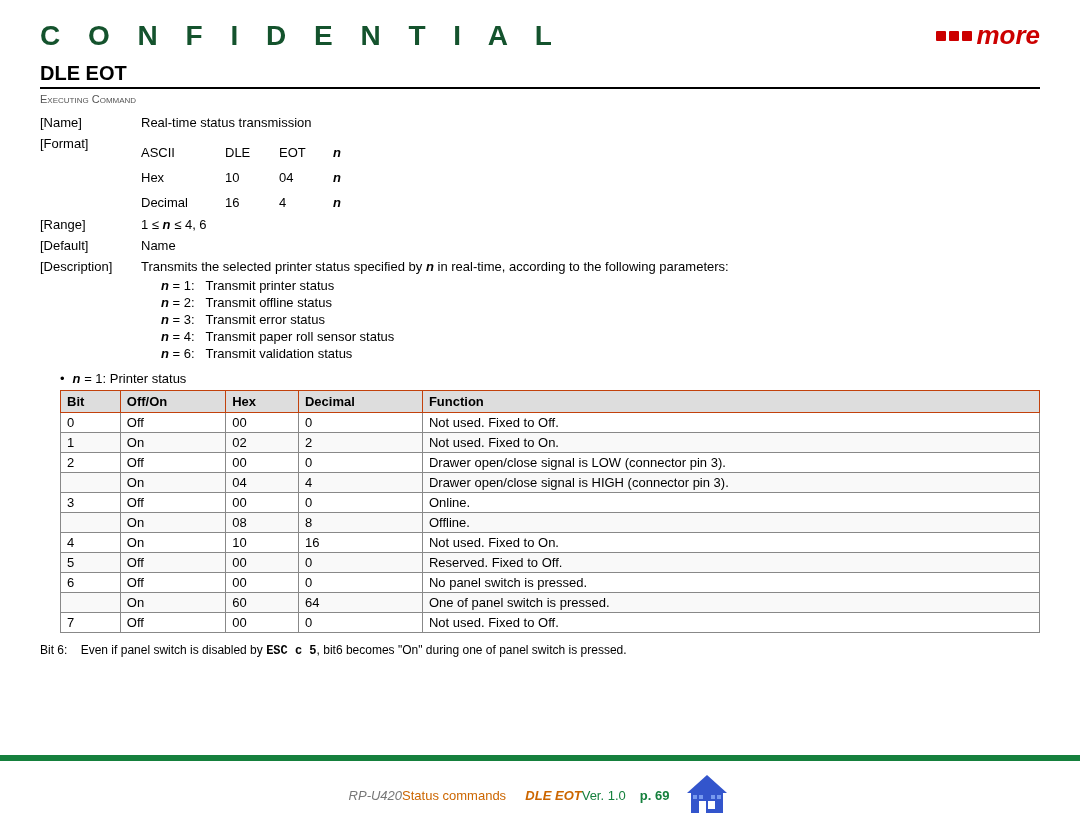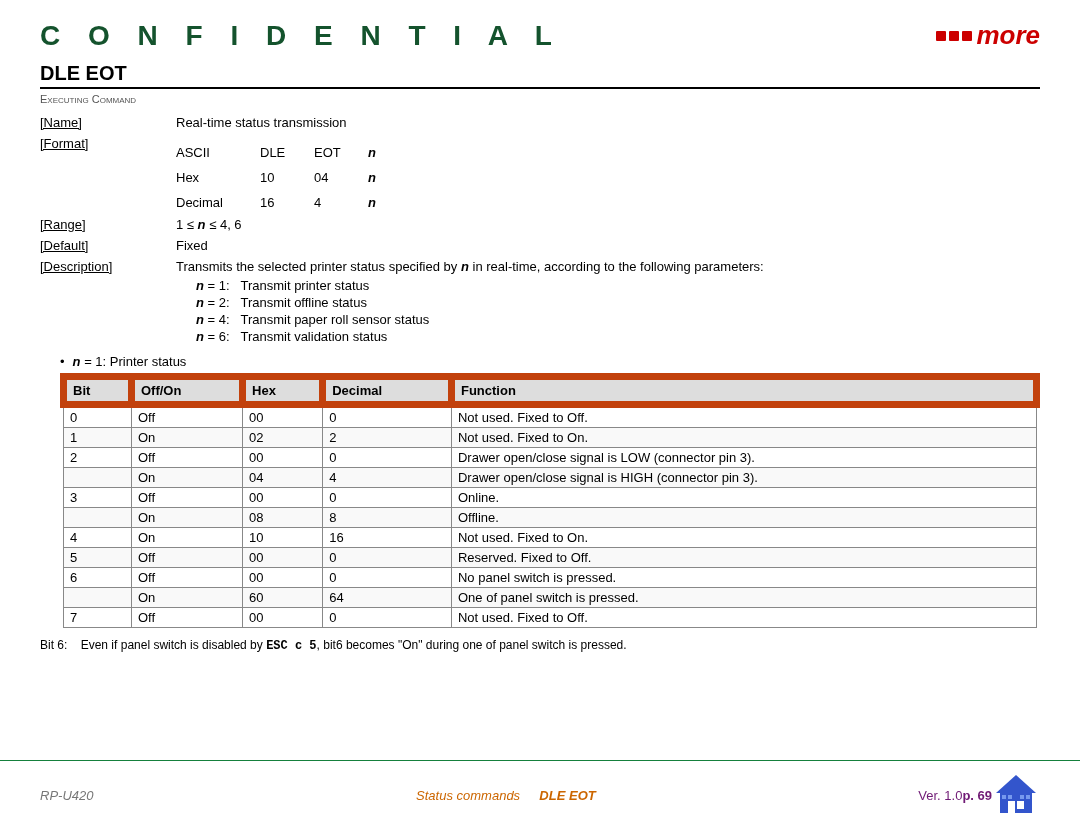--- a/index.html
+++ b/index.html
@@ -69,24 +69,23 @@
       color: #555;
       margin-bottom: 10px;
     }
     
     .content-row {
       display: flex;
       margin-bottom: 6px;
       align-items: flex-start;
     }
     .label-col {
-      width: 136px;
+      width: 101px;
       flex-shrink: 0;
       font-size: 13px;
-      text-decoration: underline;
     }
     .value-col {
       flex: 1;
     }
     
     .format-grid {
       display: grid;
       grid-template-columns: 80px 50px 50px 40px;
       row-gap: 0;
       column-gap: 4px;
@@ -121,21 +120,21 @@
     }
     
     .data-table {
       width: 100%;
       border-collapse: collapse;
       margin-bottom: 10px;
       font-size: 13px;
     }
     .data-table th {
       background: #ddd;
-      border: 7px solid #c2410c;
+      border: 1px solid #c2410c;
       padding: 3px 6px;
       text-align: left;
       font-weight: bold;
     }
     .data-table td {
       border: 1px solid #888;
       padding: 2px 6px;
     }
     .data-table tr:nth-child(even) td {
       background: #f9f9f9;
@@ -151,49 +150,48 @@
       font-size: 12px;
     }
     
     .footer {
       position: absolute;
       bottom: 0;
       left: 0;
       right: 0;
       display: flex;
       align-items: center;
-      justify-content: space-between;
+      justify-content: center;
       padding: 10px 40px 15px 40px;
-      border-top: 1px solid #15803d;
+      border-top: 6px solid #15803d;
     }
     .footer-left {
       color: #777;
       font-size: 13px;
       font-style: italic;
     }
     .footer-center {
       display: flex;
       gap: 6px;
       font-size: 13px;
     }
     .footer-center .status-cmd {
       color: #cc6600;
-      font-style: italic;
     }
     .footer-center .dle-eot-link {
       color: #cc6600;
       font-style: italic;
       font-weight: bold;
     }
     .footer-right {
       display: flex;
       align-items: center;
-      gap: 0;
-      font-size: 13px;
-      color: #701a75;
+      gap: 14px;
+      font-size: 13px;
+      color: #15803d;
     }
     
     .house-icon {
       width: 48px;
       height: 48px;
     }
     .table-wrapper {
       margin-left: 20px;
     }
   </style>
@@ -249,32 +247,33 @@
 
   <div class="content-row">
     <div class="label-col">[Range]</div>
     <div class="value-col">
       1 ≤ <span class="bold-italic">n</span> ≤ 4, 6
     </div>
   </div>
 
   <div class="content-row">
     <div class="label-col">[Default]</div>
-    <div class="value-col">Fixed</div>
+    <div class="value-col">Name</div>
   </div>
 
   <div class="content-row">
     <div class="label-col">[Description]</div>
     <div class="value-col">
       <div>
         Transmits the selected printer status specified by <span class="bold-italic">n</span> in real-time, according to the following parameters:
       </div>
       <ul class="desc-list">
         <li><span class="bold-italic">n</span> = 1:&nbsp;&nbsp;&nbsp;Transmit printer status</li>
         <li><span class="bold-italic">n</span> = 2:&nbsp;&nbsp;&nbsp;Transmit offline status</li>
+        <li><span class="bold-italic">n</span> = 3:&nbsp;&nbsp;&nbsp;Transmit error status</li>
         <li><span class="bold-italic">n</span> = 4:&nbsp;&nbsp;&nbsp;Transmit paper roll sensor status</li>
         <li><span class="bold-italic">n</span> = 6:&nbsp;&nbsp;&nbsp;Transmit validation status</li>
       </ul>
     </div>
   </div>
 
   <div class="bullet-line">
     <span class="bullet">•</span>
     <span>
       <span class="bold-italic">n</span> = 1: Printer status

